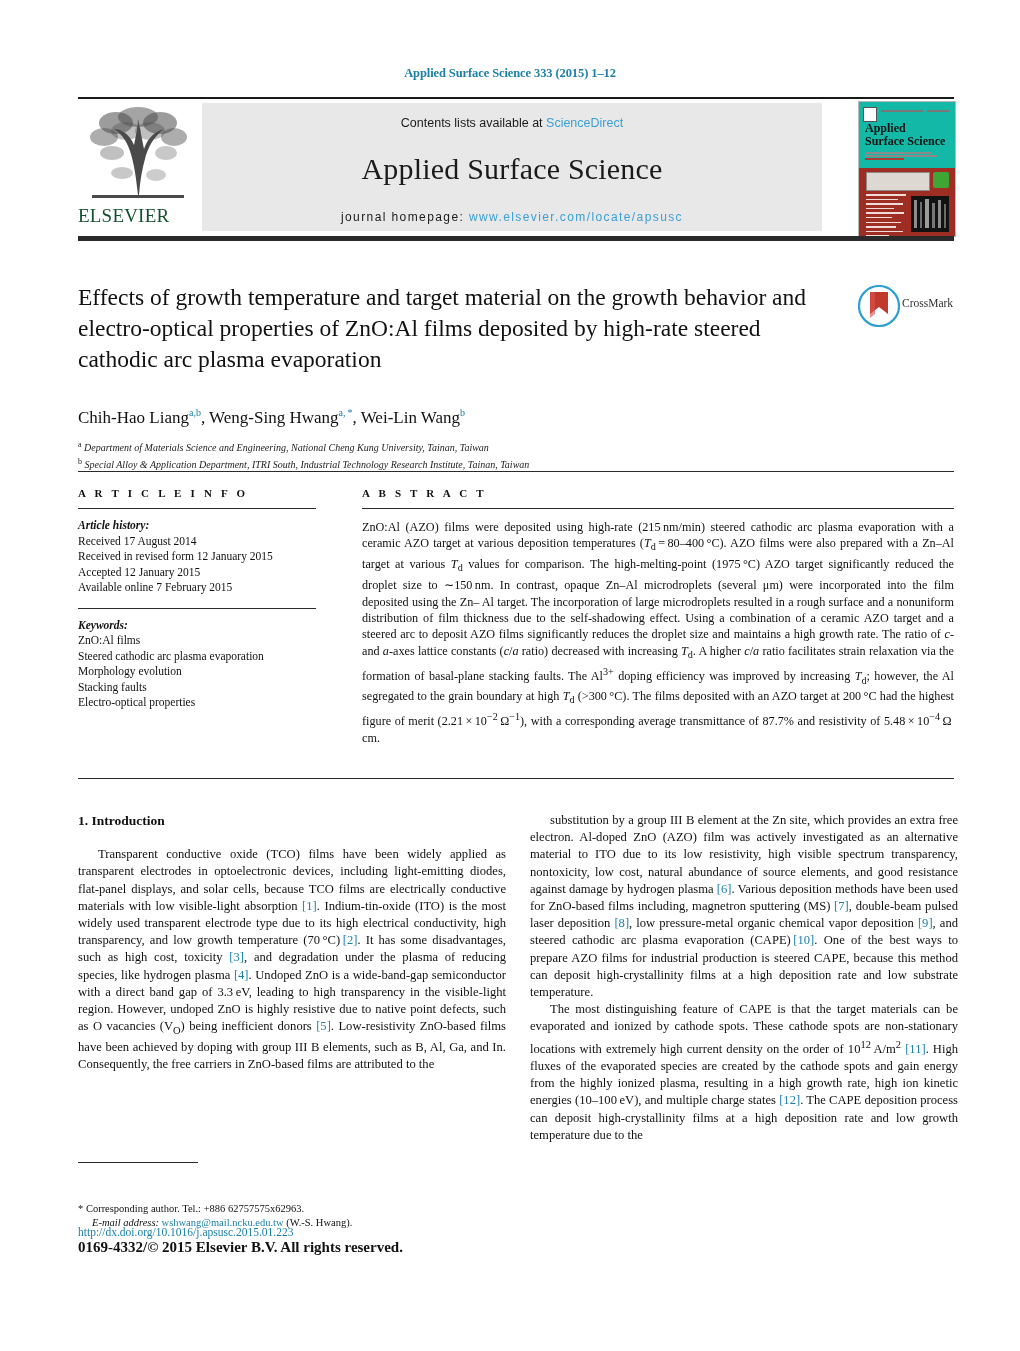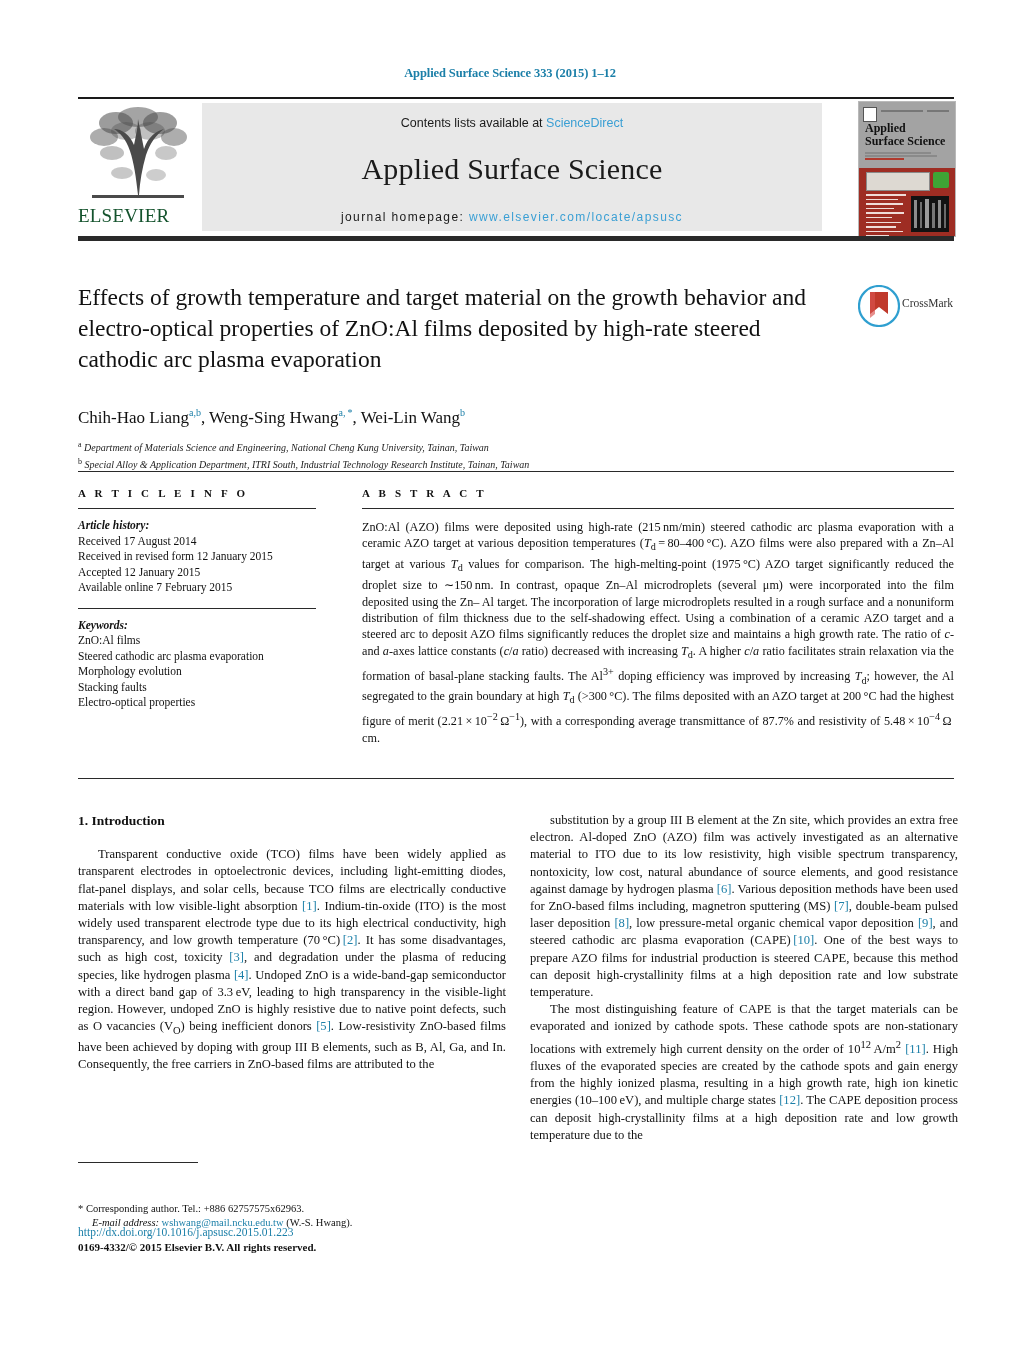--- a/index.html
+++ b/index.html
@@ -100,21 +100,21 @@
   .homepage-line .hp-link {
     color: #3a9fd4;
     letter-spacing: 1.4px;
   }
   .cover-thumb {
     position: absolute;
     left: 780px; top: 2px;
     width: 96px;
     height: 134px;
     border: 1px solid #b9b9b9;
-    background: #a3a3a3;
+    background: #14b8a6;
     overflow: hidden;
   }
   .masthead-rule {
     position: absolute;
     left: 78px; top: 236px;
     width: 876px;
     height: 5px;
     background: #2a2a2a;
   }
 
@@ -292,21 +292,21 @@
 
   .doi-block {
     position: absolute;
     left: 78px; top: 1225px;
     width: 440px;
     font-family: "Liberation Serif", serif;
     font-size: 11.5px;
     line-height: 15px;
   }
   .doi-link { color: #1b7fa8; }
-  .issn-line { color: #111111; font-weight: bold; font-size: 11px; }
+  .issn-line { color: #111111; font-weight: bold; font-size: 15px; }
 
   
   .cover-top-row {
     position: absolute; left: 4px; top: 5px; right: 4px; height: 14px;
   }
   .cover-el {
     position: absolute; left: 0; top: 0; width: 12px; height: 13px;
     background: #ffffff; border: 1px solid #555;
   }
   .cover-tiny {

